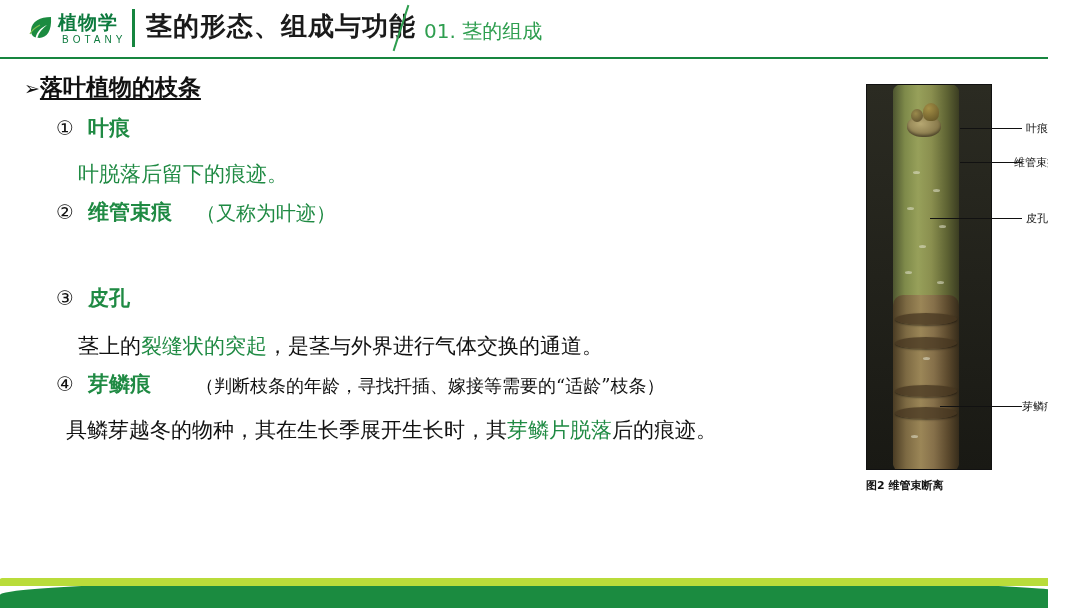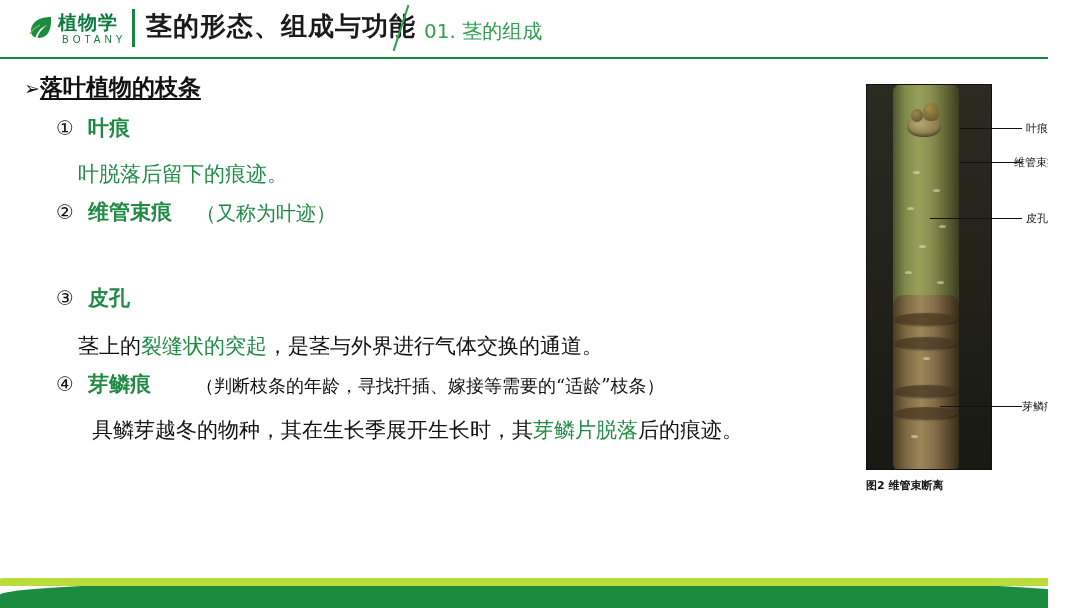--- a/index.html
+++ b/index.html
@@ -331,21 +331,21 @@
 
     <div class="item-num" style="left:56px; top:226px;">③</div>
     <div class="item-term" style="left:88px; top:224px;">皮孔</div>
     <div class="desc" style="left:78px; top:272px;">
       <span>茎上的</span><span class="g">裂缝状的突起</span><span>，是茎与外界进行气体交换的通道。</span>
     </div>
 
     <div class="item-num" style="left:56px; top:312px;">④</div>
     <div class="item-term" style="left:88px; top:310px;">芽鳞痕</div>
     <div class="item-note" style="left:196px; top:314px;">（判断枝条的年龄，寻找扦插、嫁接等需要的“适龄”枝条）</div>
-    <div class="desc" style="left:92px; top:356px;">
+    <div class="desc" style="left:66px; top:356px;">
       <span>具鳞芽越冬的物种，其在生长季展开生长时，其</span><span class="g">芽鳞片脱落</span><span>后的痕迹。</span>
     </div>
   </div>
 
   <div class="figure">
     <div class="stem"></div>
     <div class="stem-lower"></div>
 
     <div class="leafscar"></div>
     <div class="bud"></div>

